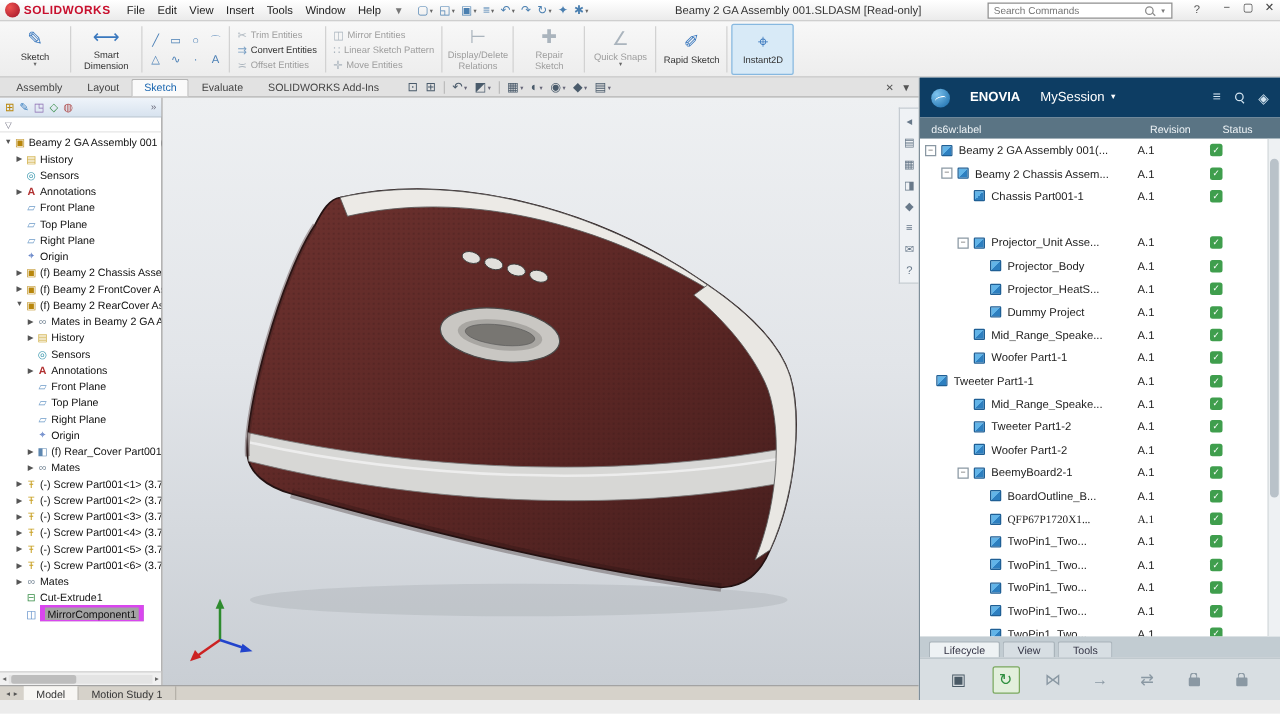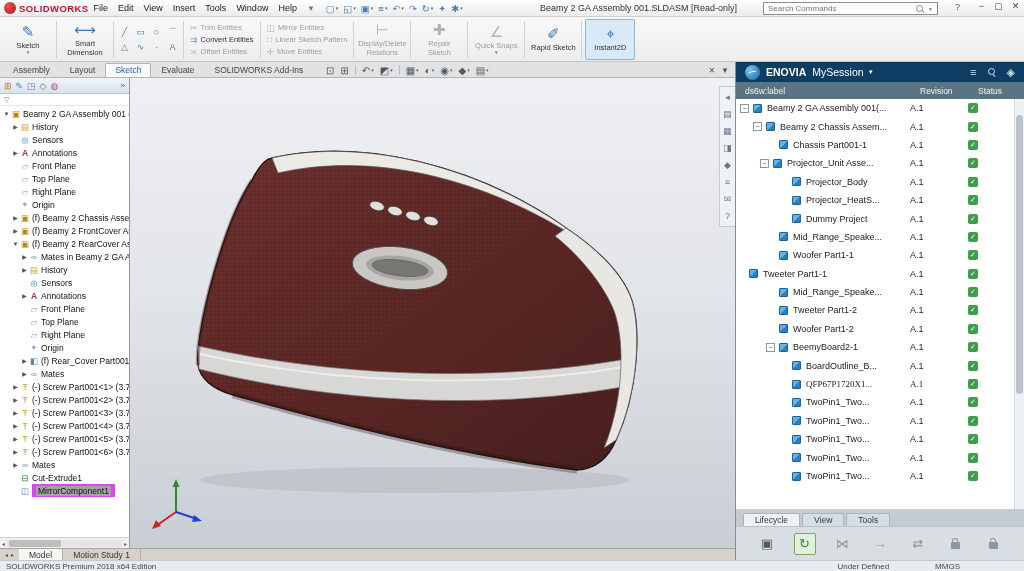--- a/index.html
+++ b/index.html
@@ -3,29 +3,29 @@
 <meta charset="utf-8">
 <style>
   *{margin:0;padding:0;box-sizing:border-box}
   html,body{width:1024px;height:571px;overflow:hidden}
   body{font-family:"Liberation Sans",sans-serif;font-size:10px;background:#fff;position:relative;color:#222}
   .app{position:absolute;inset:0;width:1024px;height:571px;overflow:hidden;background:#ececec}
 
   
   .titlebar{position:absolute;left:0;top:0;width:1024px;height:17px;background:linear-gradient(#ffffff,#ebebeb);border-bottom:1px solid #cfcfcf;display:flex;align-items:center;padding:0 4px;z-index:6}
   .ds-logo{width:12px;height:12px;border-radius:50%;background:radial-gradient(circle at 32% 32%,#ef5350,#9f1329);margin-right:3px;flex:none}
-  .brand{color:#c8102e;font-weight:bold;font-size:9.5px;letter-spacing:.4px;}
+  .brand{color:#c8102e;font-weight:bold;font-size:9.5px;letter-spacing:.4px;margin-right:8px}
   .menu-bar{display:flex;align-items:center}
   .menu-item{padding:0 5px;font-size:9px;color:#222;cursor:default}
   .pin{color:#777;font-size:8px;margin:0 5px}
   .qat{display:flex;align-items:center;gap:1px;margin-left:4px}
   .qat-btn{display:flex;align-items:center;color:#4a7fb0;font-size:9.5px;padding:0 2px}
   .qat-btn .arr{font-size:5px;color:#666;margin-left:1px}
   .doc-title{position:absolute;left:540px;top:3px;font-size:9px;color:#333;white-space:nowrap}
-  .search-box{position:absolute;right:86px;top:2px;width:175px;height:13px;border:1px solid #8e8e8e;background:#fff;display:flex;align-items:center;gap:4px;padding:0 4px;color:#8a8a8a}
+  .search-box{position:absolute;right:86px;top:2px;width:148px;height:13px;border:1px solid #8e8e8e;background:#fff;display:flex;align-items:center;gap:4px;padding:0 4px;color:#8a8a8a}
   .search-box input{border:none;outline:none;flex:1;font-size:8px;color:#555;font-family:"Liberation Sans",sans-serif;background:transparent}
   .search-box .arr{font-size:5px;color:#777}
   .mag{width:8px;height:8px;position:relative;display:inline-block;flex:none}
   .mag::before{content:"";position:absolute;left:0;top:0;width:5px;height:5px;border:1.2px solid currentColor;border-radius:50%}
   .mag::after{content:"";position:absolute;left:5.5px;top:5.5px;width:3.2px;height:1.2px;background:currentColor;transform:rotate(45deg);transform-origin:left center}
   .win-controls{position:absolute;right:2px;top:1px;display:flex;gap:4px;color:#444;font-size:9px}
   .win-controls span{width:13px;text-align:center}
   .help-q{position:absolute;right:64px;top:2px;color:#555;font-size:9px}
 
   
@@ -77,21 +77,21 @@
   .lp-hscroll .thumb{position:absolute;left:2px;top:0;width:45%;height:7px;background:#bdbdbd;border-radius:2px}
 
   
   .viewport{position:absolute;left:130px;top:78px;width:605px;height:470px;background:linear-gradient(180deg,#eef0f2 0%,#e2e5e9 45%,#c9ced4 100%);overflow:hidden;z-index:1}
   .taskstrip{position:absolute;right:0;top:8px;width:16px;background:#eff2f5;border:1px solid #c5cbd1;border-right:none;display:flex;flex-direction:column;align-items:center;gap:7px;padding:5px 0;font-size:9px;color:#68798a}
   .triad{position:absolute;left:18px;top:396px}
 
   
   .rightpanel{position:absolute;left:735px;top:62px;width:289px;height:498px;background:#fff;border-left:1px solid #7f8f9a;display:flex;flex-direction:column;z-index:5}
   .rp-title{height:16px;background:#3a6884;color:#e8f1f7;display:flex;align-items:center;justify-content:center;font-size:8.5px;letter-spacing:1.2px;flex:none}
-  .rp-head{height:20px;background:#0d3d63;display:flex;align-items:center;gap:6px;padding:0 9px;color:#fff;flex:none}
+  .rp-head{height:32px;background:#0d3d63;display:flex;align-items:center;gap:16px;padding:0 9px;color:#fff;flex:none}
   .compass{width:15px;height:15px;border-radius:50%;background:radial-gradient(circle at 30% 30%,#7fc4ef,#1468a8);position:relative;flex:none}
   .compass::after{content:"";position:absolute;left:3px;top:6px;width:9px;height:4px;border-top:1.6px solid #fff;border-radius:50%;transform:rotate(-18deg)}
   .rp-brand{font-weight:bold;font-size:10.5px}
   .rp-session{font-size:10.5px;display:flex;align-items:center;gap:4px}
   .rp-session .arr{font-size:6px}
   .rp-hicons{margin-left:auto;display:flex;align-items:center;gap:11px;font-size:11px;color:#d4e5f1}
   .rp-cols{height:17px;background:#5a7484;color:#eef3f6;display:flex;align-items:center;font-size:8.5px;padding-left:9px;flex:none}
   .rp-cols .c-label{flex:1}.rp-cols .c-rev{width:58px;flex:none}.rp-cols .c-status{width:46px;flex:none}
   .rp-rows{flex:1;position:relative;overflow:hidden;background:#fff;padding-right:10px}
   .rp-row{display:flex;align-items:center;height:18.4px;font-size:9px;color:#222}
@@ -542,21 +542,21 @@
           </div>
           <div class="rp-row" style="padding-left: 30px;">
             <span class="rp-expspacer"></span>
             <span class="cube"></span>
             <span class="rp-label">Chassis Part001-1</span>
             <span class="rp-rev">A.1</span>
             <span class="rp-status">
               <span class="gstat">✓</span>
             </span>
           </div>
-          <div class="rp-row" style="padding-left: 24px;">
+          <div class="rp-row" style="padding-left: 30px; margin-top: 19px;">
             <span class="rp-exp">−</span>
             <span class="cube"></span>
             <span class="rp-label">Projector_Unit Asse...</span>
             <span class="rp-rev">A.1</span>
             <span class="rp-status">
               <span class="gstat">✓</span>
             </span>
           </div>
           <div class="rp-row" style="padding-left: 43px;">
             <span class="rp-expspacer"></span>
@@ -740,19 +740,14 @@
     <span class="dt-arrows">
       <span>◂</span>
       <span>▸</span>
     </span>
     <span class="dtabs" style="display:flex">
         <span class="dtab active">Model</span>
         <span class="dtab">Motion Study 1</span>
       </span>
   </div>
 
-  <div class="statusbar">
-    <span class="sb-left">SOLIDWORKS Premium 2018 x64 Edition</span>
-    <span class="sb-state">Under Defined</span>
-    <span class="sb-units">MMGS</span>
-  </div>
 
 </div>
 
 </body></html>

